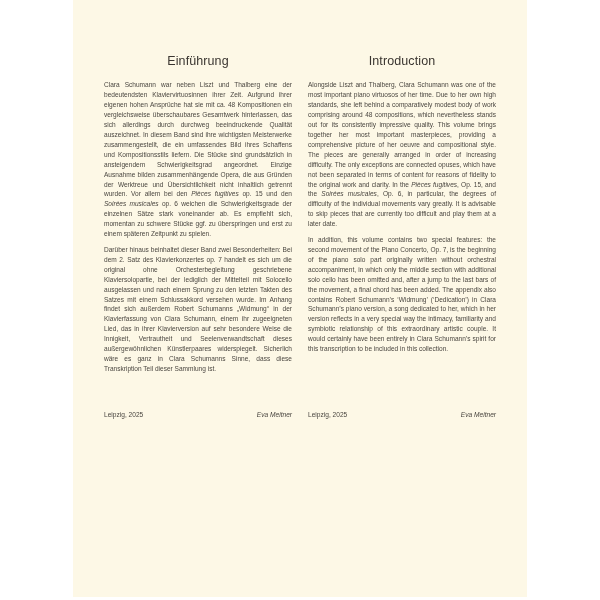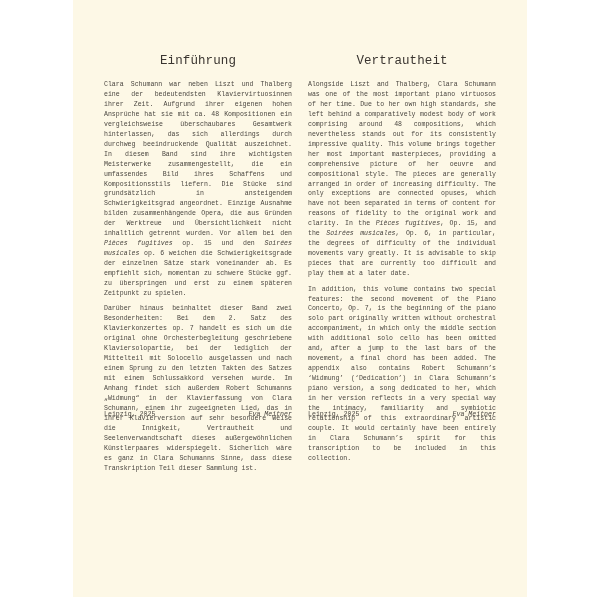--- a/index.html
+++ b/index.html
@@ -1,20 +1,20 @@
 <!DOCTYPE html>
 <html><head>
   <meta charset="utf-8">
   <style>
     html, body { margin: 0; padding: 0; background: #ffffff; }
     body { width: 600px; height: 600px; position: relative; overflow: hidden; }
     .page {
       position: absolute; left: 73px; top: 0; width: 454px; height: 597px;
       background: #fdf8e6;
-      font-family: Liberation Mono, monospace;
+      font-family: Liberation Sans, sans-serif;
       color: #4a4640;
     }
     .col {
       position: absolute; top: 0; width: 188px;
     }
     .col.left { left: 31px; }
     .col.right { left: 235px; }
     .title {
       position: absolute; top: 54px; left: 0; width: 100%;
       text-align: center; font-size: 12.5px; color: #3a3530; letter-spacing: 0.1px;
@@ -46,21 +46,21 @@
       <p><span>Clara Schumann war neben Liszt und Thalberg eine der bedeutendsten Klaviervirtuosinnen ihrer Zeit. Aufgrund ihrer eigenen hohen Ansprüche hat sie mit ca. 48 Kompositionen ein vergleichsweise überschaubares Gesamtwerk hinterlassen, das sich allerdings durch durchweg beeindruckende Qualität auszeichnet. In diesem Band sind ihre wichtigsten Meisterwerke zusammengestellt, die ein umfassendes Bild ihres Schaffens und Kompositionsstils liefern. Die Stücke sind grundsätzlich in ansteigendem Schwierigkeitsgrad angeordnet. Einzige Ausnahme bilden zusammenhängende Opera, die aus Gründen der Werktreue und Übersichtlichkeit nicht inhaltlich getrennt wurden. Vor allem bei den </span><i>Pièces fugitives</i><span> op. 15 und den </span><i>Soirées musicales</i><span> op. 6 weichen die Schwierigkeitsgrade der einzelnen Sätze stark voneinander ab. Es empfiehlt sich, momentan zu schwere Stücke ggf. zu überspringen und erst zu einem späteren Zeitpunkt zu spielen.</span></p>
       <p>Darüber hinaus beinhaltet dieser Band zwei Besonderheiten: Bei dem 2. Satz des Klavierkonzertes op. 7 handelt es sich um die original ohne Orchesterbegleitung geschriebene Klaviersolopartie, bei der lediglich der Mittelteil mit Solocello ausgelassen und nach einem Sprung zu den letzten Takten des Satzes mit einem Schlussakkord versehen wurde. Im Anhang findet sich außerdem Robert Schumanns „Widmung“ in der Klavierfassung von Clara Schumann, einem ihr zugeeigneten Lied, das in ihrer Klavierversion auf sehr besondere Weise die Innigkeit, Vertrautheit und Seelenverwandtschaft dieses außergewöhnlichen Künstlerpaares widerspiegelt. Sicherlich wäre es ganz in Clara Schumanns Sinne, dass diese Transkription Teil dieser Sammlung ist.</p>
     </div>
     <div class="sig">
       <span>Leipzig, 2025</span>
       <span class="author">Eva Meitner</span>
     </div>
   </div>
 
   <div class="col right">
-    <div class="title">Vertrautheit</div>
+    <div class="title">Introduction</div>
     <div class="body">
       <p><span>Alongside Liszt and Thalberg, Clara Schumann was one of the most important piano virtuosos of her time. Due to her own high standards, she left behind a comparatively modest body of work comprising around 48 compositions, which nevertheless stands out for its consistently impressive quality. This volume brings together her most important masterpieces, providing a comprehensive picture of her oeuvre and compositional style. The pieces are generally arranged in order of increasing difficulty. The only exceptions are connected opuses, which have not been separated in terms of content for reasons of fidelity to the original work and clarity. In the </span><i>Pièces fugitives</i><span>, Op. 15, and the </span><i>Soirées musicales</i><span>, Op. 6, in particular, the degrees of difficulty of the individual movements vary greatly. It is advisable to skip pieces that are currently too difficult and play them at a later date.</span></p>
       <p>In addition, this volume contains two special features: the second movement of the Piano Concerto, Op. 7, is the beginning of the piano solo part originally written without orchestral accompaniment, in which only the middle section with additional solo cello has been omitted and, after a jump to the last bars of the movement, a final chord has been added. The appendix also contains Robert Schumann’s ‘Widmung’ (‘Dedication’) in Clara Schumann’s piano version, a song dedicated to her, which in her version reflects in a very special way the intimacy, familiarity and symbiotic relationship of this extraordinary artistic couple. It would certainly have been entirely in Clara Schumann’s spirit for this transcription to be included in this collection.</p>
     </div>
     <div class="sig">
       <span>Leipzig, 2025</span>
       <span class="author">Eva Meitner</span>
     </div>
   </div>
 

